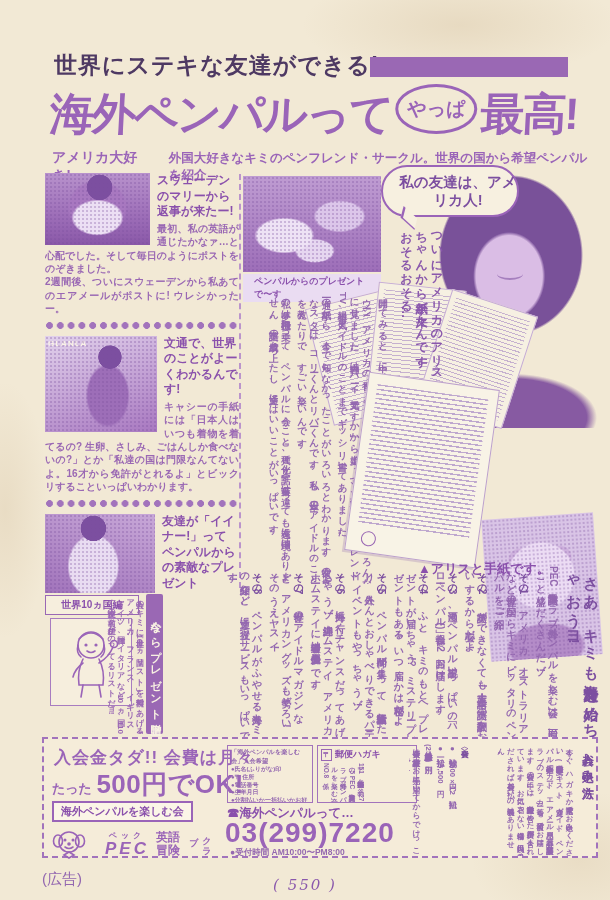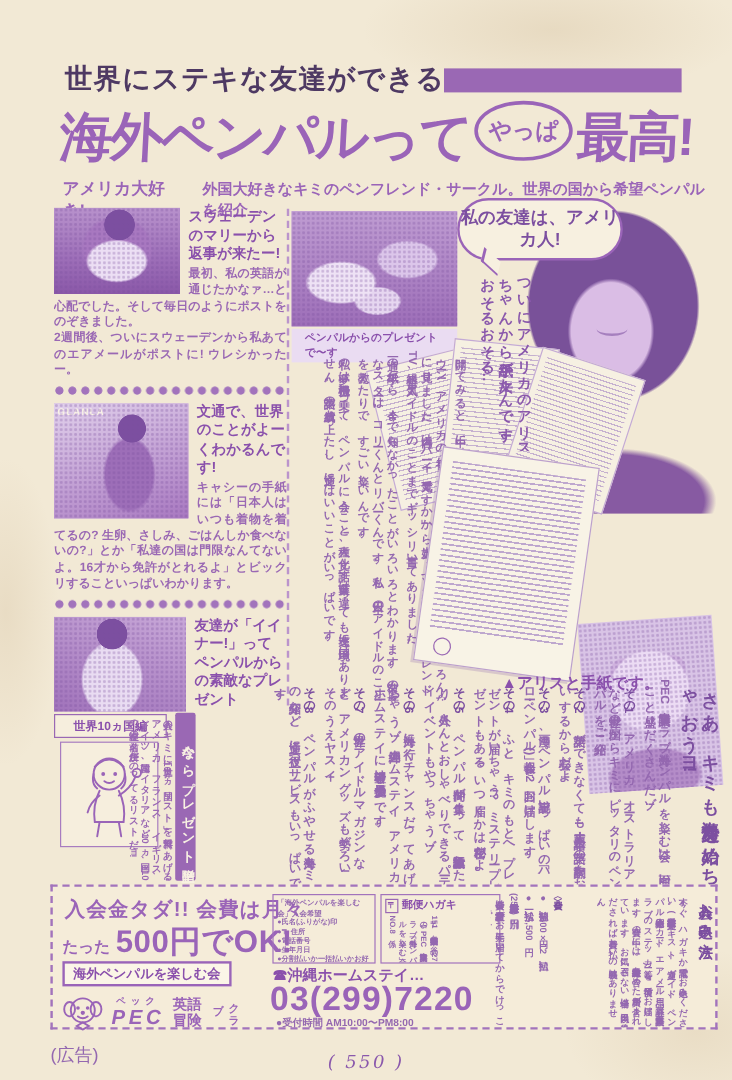--- a/index.html
+++ b/index.html
@@ -62,21 +62,21 @@
     line-height:1.18; color:#9a68b4; overflow:hidden; text-align:justify; }
   .present-head { left:146px; top:594px; width:17px; height:140px; background:#9a68b4; color:#f8f1e2;
     font-size:11px; font-weight:900; text-align:center; padding-top:3px; letter-spacing:2px; border-radius:2px; }
 
   
   .vdash { left:239px; top:174px; height:414px; border-left:2px dashed #bb94cc; width:0; }
 
   
   .sp-bubble { left:381px; top:165px; width:138px; height:52px; background:#f7f0e0;
     border:2.5px solid #9a64b8; border-radius:30px; display:flex; align-items:center; justify-content:center;
-    text-align:center; font-size:14.5px; font-weight:900; color:#7c4fa0; line-height:1.25; z-index:5; }
+    text-align:center; font-size:14.5px; font-weight:900; color:#7c4fa0; line-height:1.25; z-index:5;padding-left:16px; }
   .sp-tail { left:402px; top:211px; width:14px; height:14px; background:#f7f0e0;
     border-left:2.5px solid #9a64b8; border-bottom:2.5px solid #9a64b8; transform:skewY(35deg) rotate(12deg); z-index:5; }
   .intro-v { left:394px; top:224px; width:50px; height:152px; font-size:12px; font-weight:800;
     line-height:1.28; color:#8a58ac; overflow:hidden; z-index:4; }
   .ph-presents { left:243px; top:176px; width:138px; height:96px;
     background-image:radial-gradient(ellipse 30px 18px at 30% 62%, #eee2f5 90%, transparent),
       radial-gradient(ellipse 26px 16px at 70% 42%, #dcc6ea 90%, transparent),
       radial-gradient(ellipse 20px 12px at 52% 78%, #e6d6f0 90%, transparent),
       linear-gradient(180deg,#bf9cd2 0%, #9d6eb8 100%); }
   .gift-cap { left:243px; top:274px; width:138px; font-size:9px; font-weight:800; color:#8a50ac;
@@ -119,21 +119,21 @@
 
   
   .join { left:42px; top:737px; width:556px; height:121px; border:2px dashed #a273bc; background:#f5ecd9; }
   .j-h1 { left:10px; top:7px; font-size:17px; font-weight:900; color:#9a64b8; letter-spacing:1px; }
   .j-price { left:8px; top:28px; color:#9a64b8; white-space:nowrap; }
   .j-price .pfx { font-size:13px; font-weight:900;margin-top:26px; }
   .j-price .big { font-size:26px; font-weight:800; letter-spacing:0.5px; }
   .j-banner { left:8px; top:62px; border:2.5px solid #9a64b8; background:#fbf5e7; padding:1px 7px;
     font-size:11px; font-weight:900; color:#8a50ac; }
   .j-logo { left:8px; top:90px; display:flex; align-items:center; gap:7px; color:#9a64b8; }
-  .j-pec { text-align:center; line-height:1; }
+  .j-pec { text-align:center; line-height:1;margin-left:12px; }
   .j-pec .rb { font-size:8px; font-weight:900; letter-spacing:4px; display:block; }
   .j-pec .nm { font-size:17px; font-weight:900; letter-spacing:3px;font-style:italic; }
   .j-sub { font-size:12px; font-weight:900; line-height:1.05; }
   .j-club { font-size:9px; font-weight:800; height:28px; }
   .j-note { left:183px; top:6px; width:86px; height:58px; border:1.5px solid #a273bc; padding:2px 3px;
     overflow:hidden; color:#9468b0; }
   .j-note .t { font-size:6.2px; font-weight:900; }
   .j-note div.l { font-size:6px; line-height:1.3; font-weight:600; }
   .j-post { left:273px; top:6px; width:100px; height:58px; border:1.5px solid #a273bc; padding:2px 3px; overflow:hidden; }
   .j-post .hd { display:flex; align-items:center; gap:3px; font-size:9px; font-weight:900; color:#8a50ac; }
@@ -309,21 +309,21 @@
     </div>
 
     <div class="abs j-post">
       <div class="hd">
         <span class="mark">〒</span>
         <span>郵便ハガキ</span>
       </div>
       <div class="adr">〒151 東京都渋谷区幡ヶ谷2の27の5 PEC英語冒険クラブ「海外ペンパルを楽しむ会」NO.8係</div>
     </div>
 
-    <div class="abs j-phlabel">☎沖縄ホームステイ…</div>
+    <div class="abs j-phlabel">☎海外ペンパルって…</div>
     <div class="abs j-phnum">03(299)7220</div>
     <div class="abs j-phhrs">●受付時間 AM10:00〜PM8:00</div>
 
     <div class="abs j-fees v">
       <p class="ft">〈会費〉</p>
       <p>●分割払い 500円×12回払い</p>
       <p>●一括払い 5,500円</p>
       <p>(海外文通教材送料250円別)</p>
       <p>会費は文通教材がお手元に届いてからでけっこうです。</p>
     </div>

